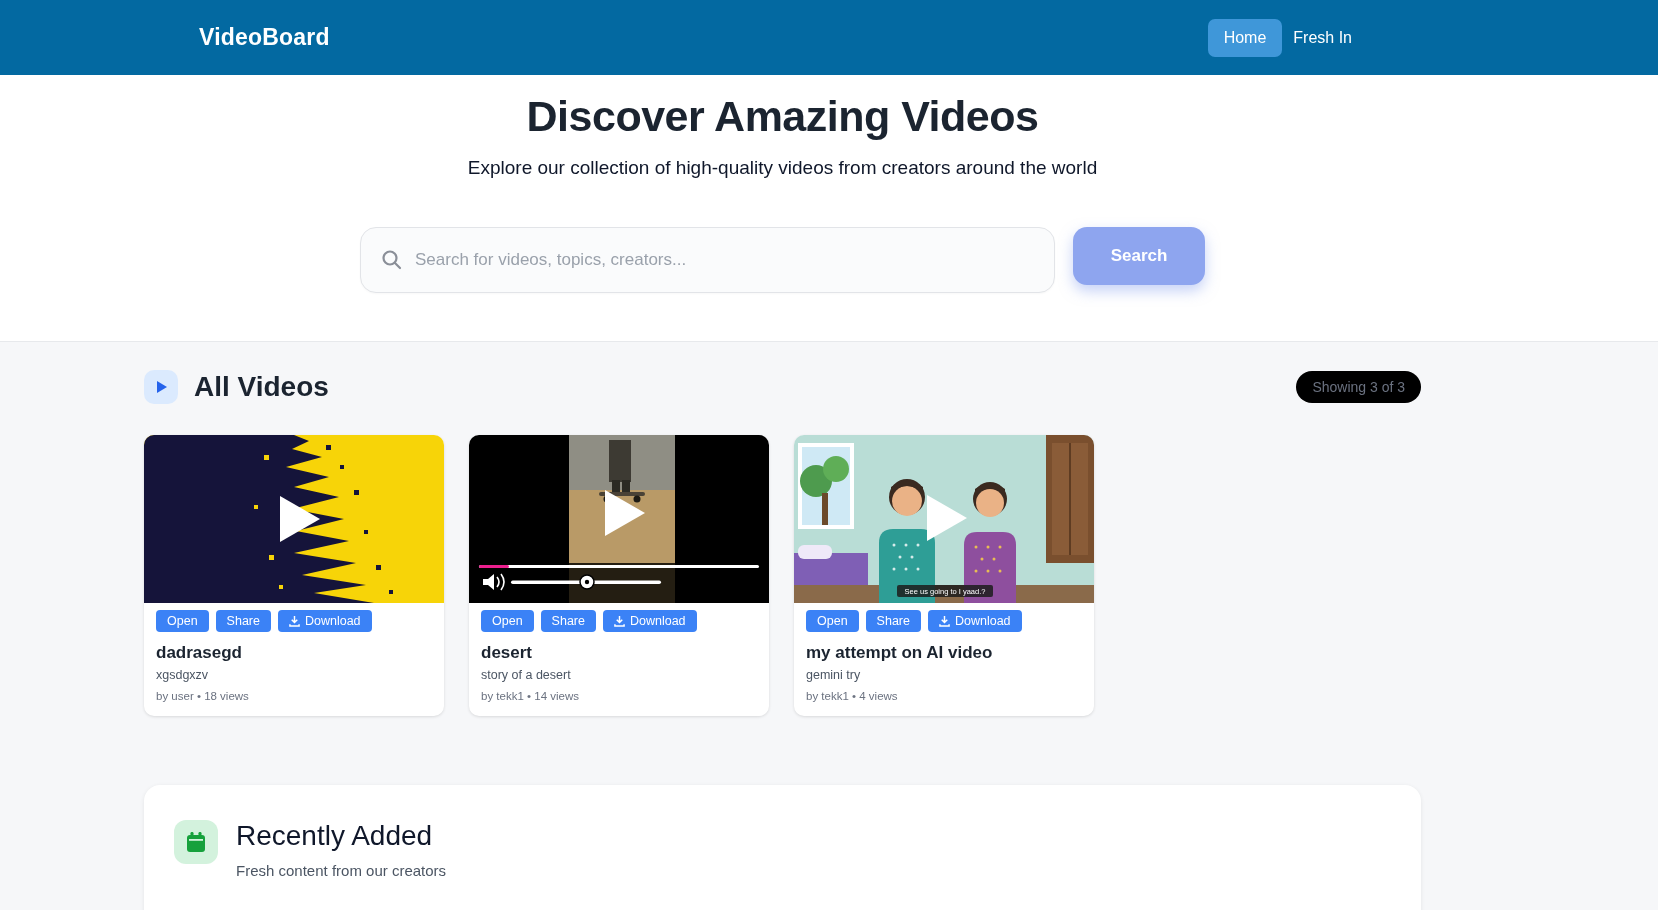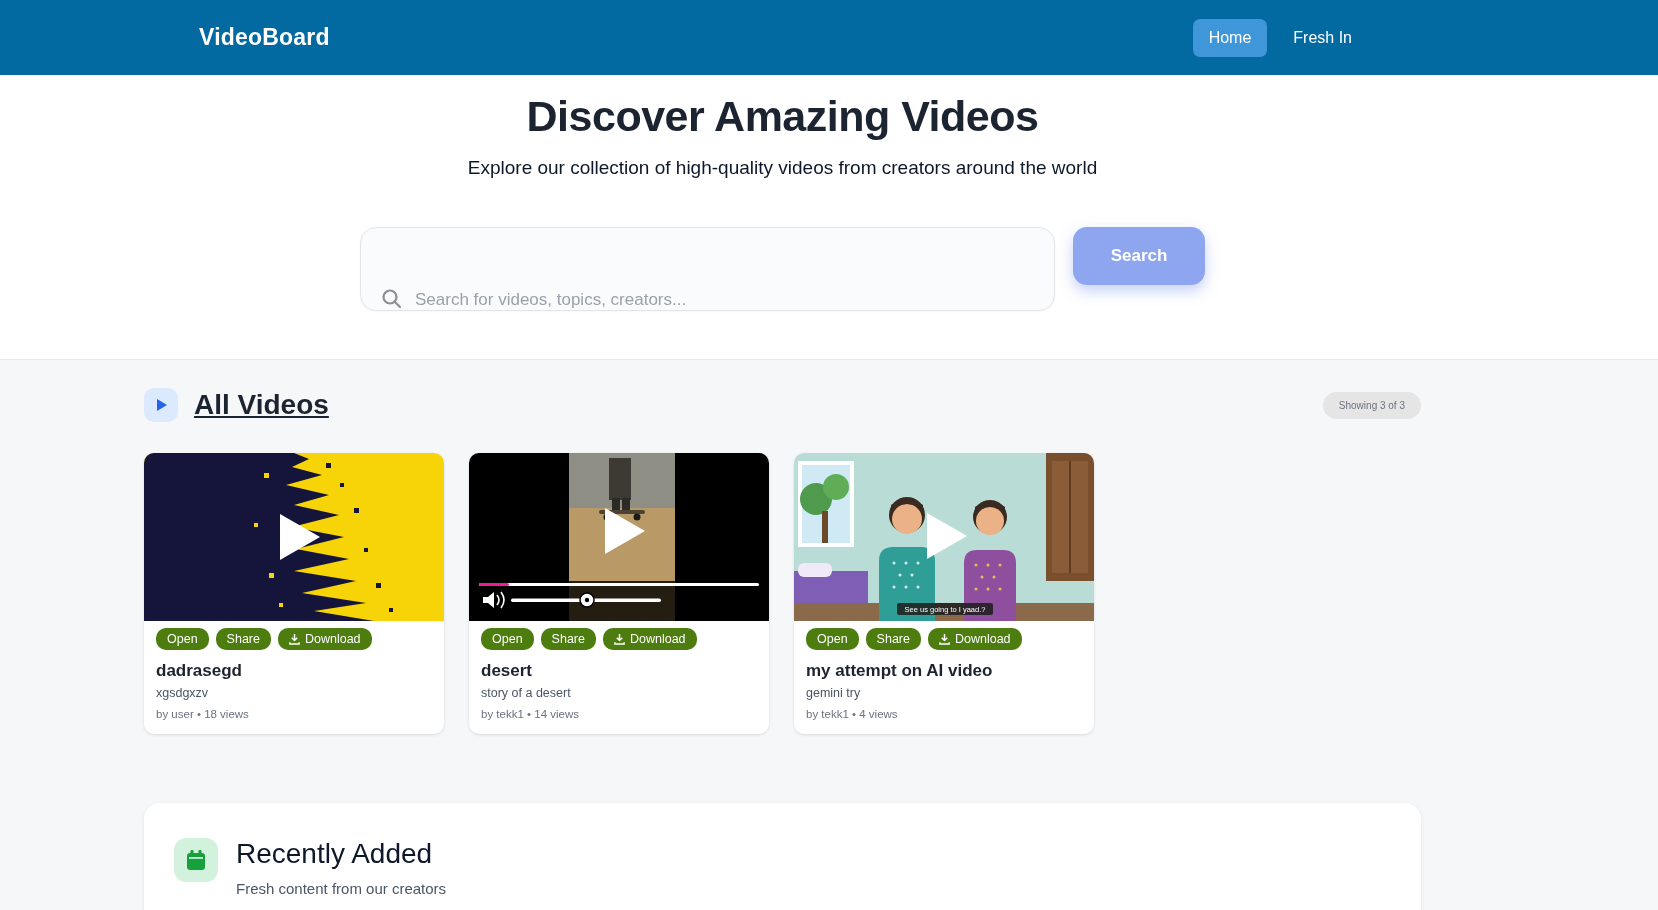--- a/index.html
+++ b/index.html
@@ -1,50 +1,50 @@
 <!DOCTYPE html>
 <html><head>
 <meta charset="utf-8">
 <style>
   * { margin: 0; padding: 0; box-sizing: border-box; }
   html, body { width: 1658px; height: 910px; overflow: hidden; background: #f6f7f9; font-family: "Liberation Sans", sans-serif; }
 
   
   .header { height: 75px; background: #0369a1; display: flex; align-items: center; position: relative; }
   .brand { margin-left: 199px; color: #ffffff; font-size: 23px; font-weight: 700; letter-spacing: 0.2px; cursor: pointer; }
-  .nav { position: absolute; right: 306px; display: flex; align-items: center; gap: 26px; }
+  .nav { position: absolute; right: 306px; display: flex; align-items: center; gap: 11px; }
   .nav-home { background: #3f97d9; color: #fff; font-size: 16px; padding: 10px 16px; border-radius: 7px; border: none; cursor: pointer; }
   .nav-signin { color: #fff; font-size: 16px; cursor: pointer; }
 
   
   .hero { background: #ffffff; padding-top: 17px; padding-bottom: 48px; }
   .container { width: 1277px; margin-left: 144px; }
   .hero-title { text-align: center; font-size: 43px; font-weight: 700; color: #1b2430; letter-spacing: -0.5px; }
   .hero-sub { text-align: center; font-size: 19px; color: #0f172a; margin-top: 16px; }
   .search-row { display: flex; justify-content: center; margin-top: 48px; align-items: stretch; }
-  .search-box { width: 695px; height: 84px; border: 1px solid #e2e4e8; background: #fafbfc; border-radius: 16px; display: flex; align-items: flex-end; padding: 0 20px; box-shadow: 0 1px 2px rgba(0,0,0,0.03); }
+  .search-box { width: 695px; height: 66px; border: 1px solid #e2e4e8; background: #fafbfc; border-radius: 16px; display: flex; align-items: center; padding: 0 20px; box-shadow: 0 1px 2px rgba(0,0,0,0.03); }
   .search-box svg { flex: 0 0 auto; }
   .search-input { border: none; outline: none; background: transparent; font-size: 17px; color: #333; margin-left: 12px; width: 100%; font-family: "Liberation Sans", sans-serif; }
   .search-input::placeholder { color: #9aa1ab; }
   .search-btn { width: 132px; height: 58px; margin-left: 18px; background: #8ea5ef; border: none; border-radius: 14px; color: #ffffff; font-size: 17px; font-weight: 700; cursor: pointer; box-shadow: 0 6px 14px rgba(142,165,239,0.5); font-family: "Liberation Sans", sans-serif; }
 
   
   .videos-section { border-top: 1px solid #e7e9ec; background: #f6f7f9; padding-top: 28px; }
   .section-head { display: flex; align-items: center; }
   .play-badge { width: 34px; height: 34px; border-radius: 10px; background: #dbeafe; display: flex; align-items: center; justify-content: center; }
-  .section-title { font-size: 28px; font-weight: 700; color: #1b2430; margin-left: 16px; text-decoration: underline; }
-  .showing-pill { margin-left: auto; background: #e5e5e5; color: #6b7280; font-size: 10px; padding: 8px 16px; border-radius: 18px; }
+  .section-title { font-size: 28px; font-weight: 700; color: #1b2430; margin-left: 16px; }
+  .showing-pill { margin-left: auto; background: #000000; color: #6b7280; font-size: 14px; padding: 8px 16px; border-radius: 18px; }
 
   .cards { display: flex; gap: 25px; margin-top: 31px; }
   .card { width: 300px; background: #ffffff; border-radius: 10px; box-shadow: 0 1px 3px rgba(0,0,0,0.12); overflow: hidden; }
   .thumb { width: 300px; height: 168px; position: relative; display: block; cursor: pointer; }
   .thumb svg { display: block; }
   .card-body { padding: 9px 12px 14px 12px; }
   .actions { display: flex; gap: 7px; margin-top: -2px; }
-  .action-btn { background: #4d7c0f; color: #fff; border: none; border-radius: 10px; font-size: 12.5px; padding: 4px 11px; cursor: pointer; display: flex; align-items: center; gap: 5px; font-family: "Liberation Sans", sans-serif; }
+  .action-btn { background: #3b82f6; color: #fff; border: none; border-radius: 4px; font-size: 12.5px; padding: 4px 11px; cursor: pointer; display: flex; align-items: center; gap: 5px; font-family: "Liberation Sans", sans-serif; }
   .card-title { font-size: 17px; font-weight: 700; color: #1b2430; margin-top: 11px; }
   .card-desc { font-size: 12.5px; color: #4b5563; margin-top: 5px; }
   .card-meta { font-size: 11.5px; color: #6b7280; margin-top: 8px; }
 
   
   .recent-card { margin-top: 69px; background: #ffffff; border-radius: 16px; box-shadow: 0 1px 4px rgba(0,0,0,0.08); height: 160px; padding: 35px 30px; display: flex; align-items: flex-start; }
   .recent-icon { width: 44px; height: 44px; border-radius: 12px; background: #d3f2dd; display: flex; align-items: center; justify-content: center; }
   .recent-text { margin-left: 18px; }
   .recent-title { font-size: 28px; font-weight: 400; color: #0f172a; }
   .recent-sub { font-size: 15px; color: #4b5563; margin-top: 10px; }

